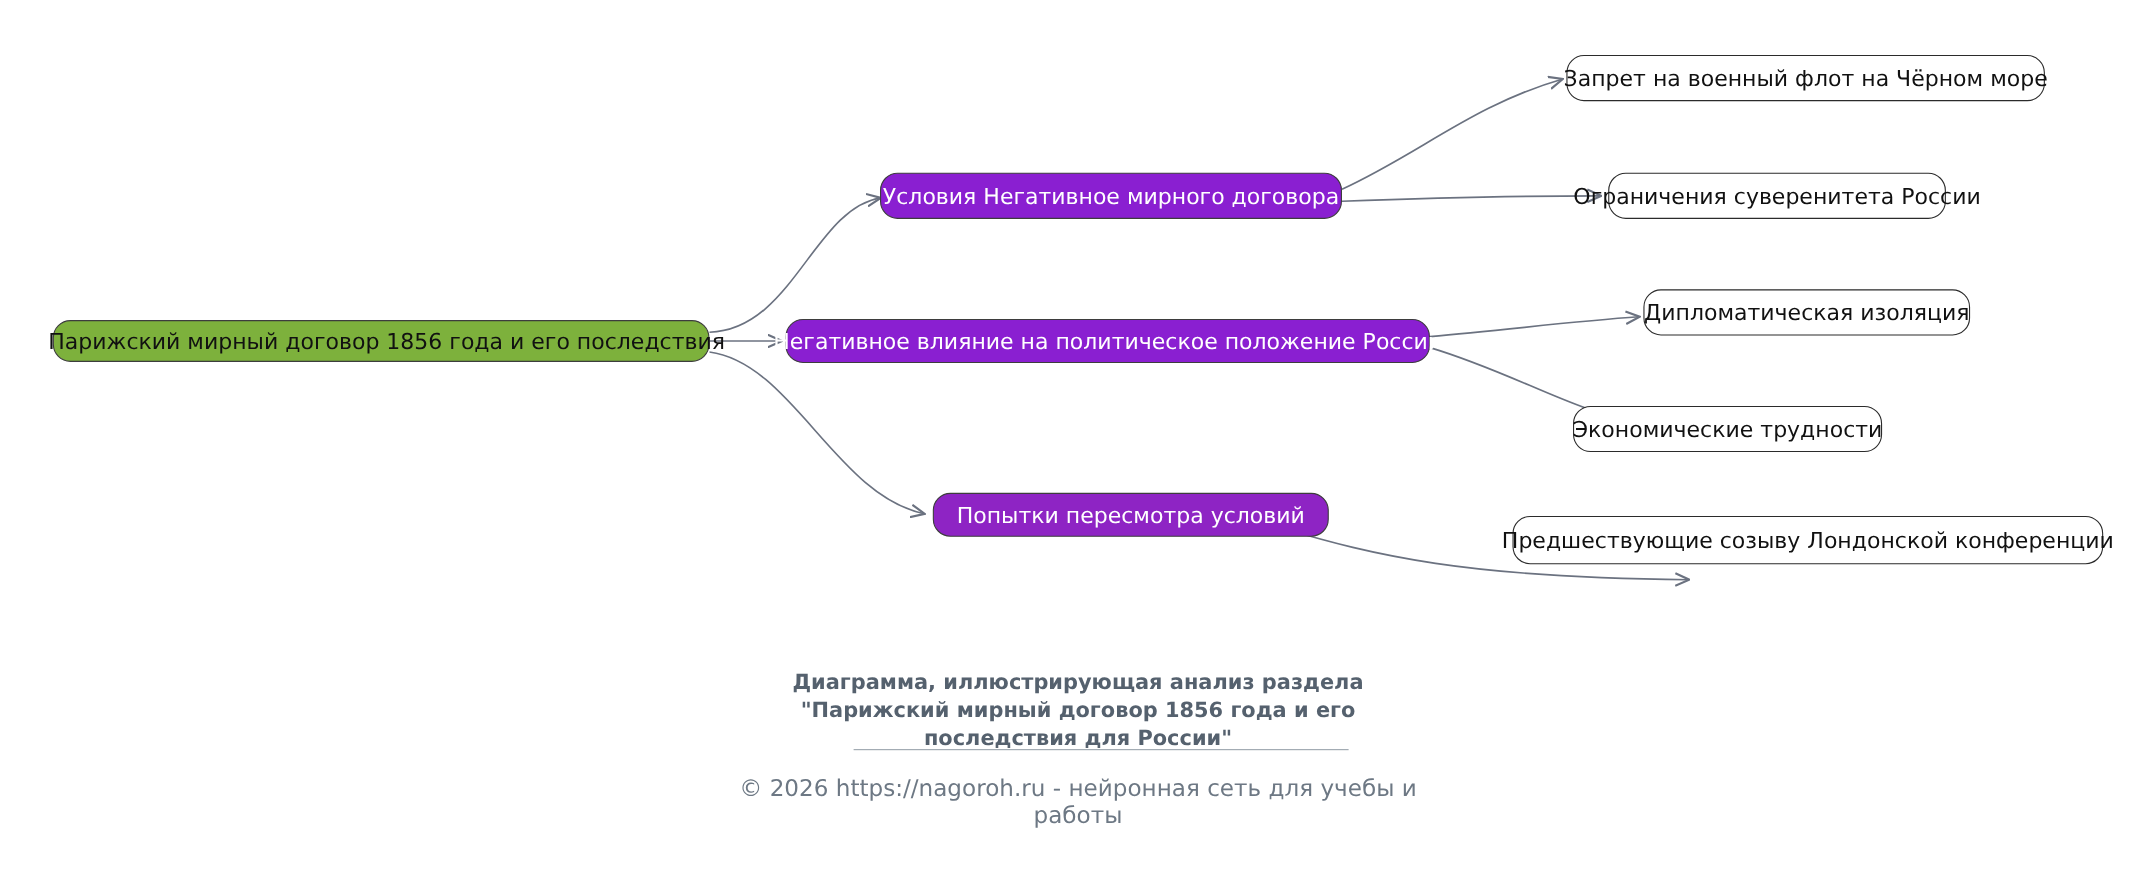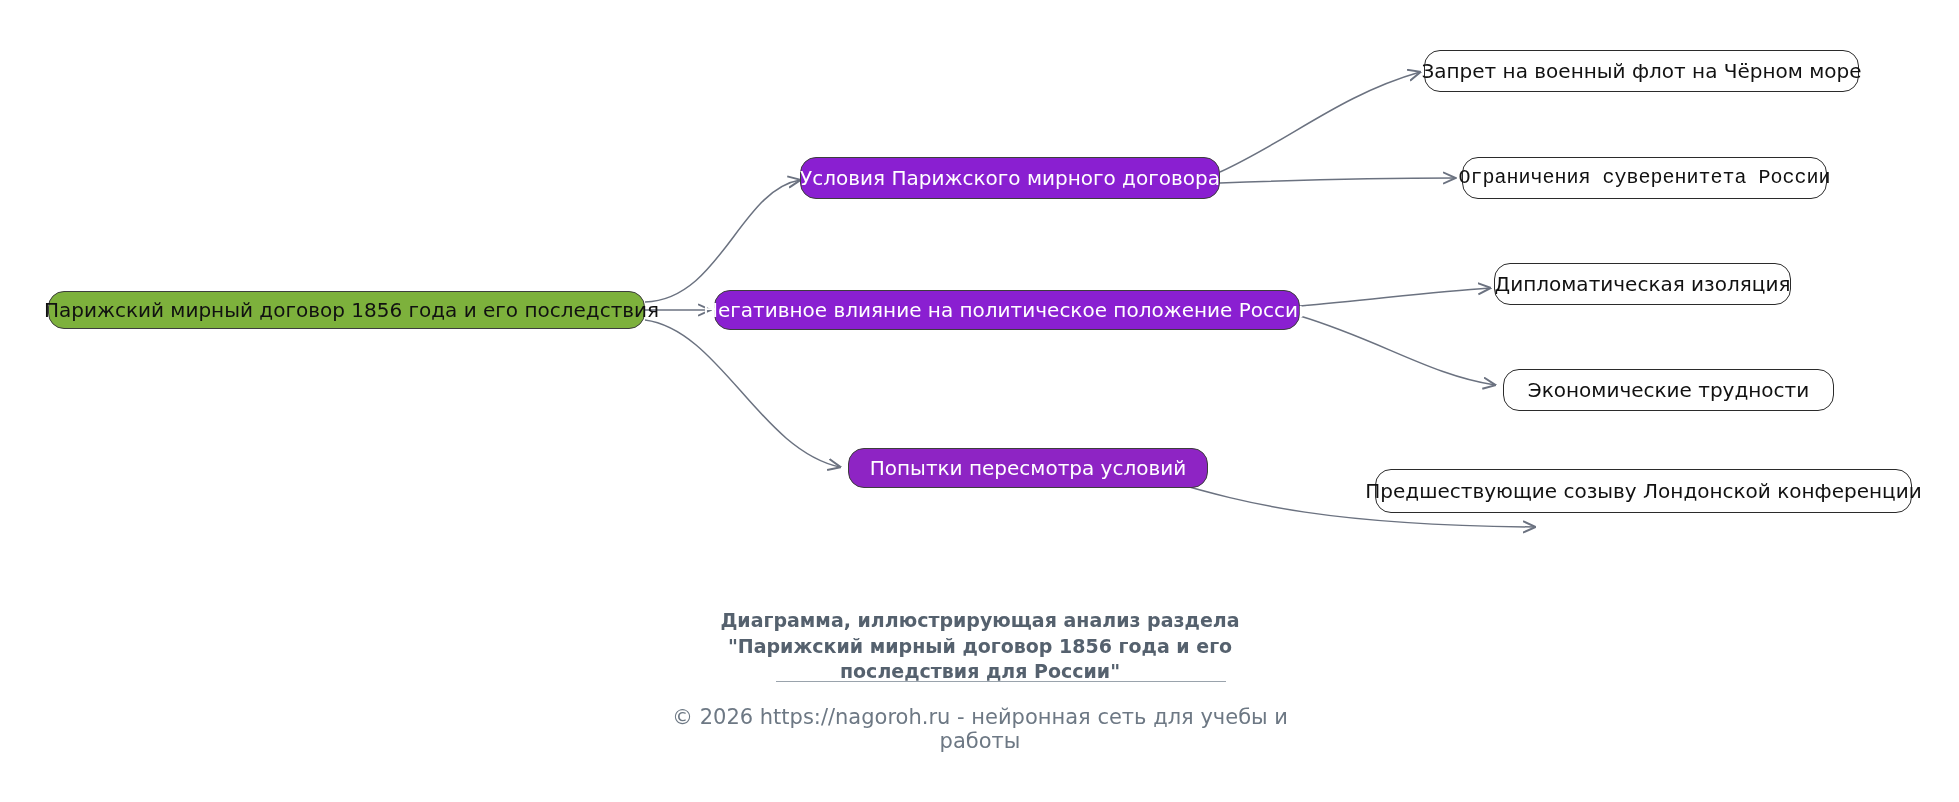--- a/index.html
+++ b/index.html
@@ -106,44 +106,44 @@
 
       <path d="M1165,480 C1250,505 1330,525 1535,527"></path>
     </g>
   </svg>
 
   <div class="node node-root" style="left:48px; top:291px; width:597px; height:38px;padding-left:24px;">
     <span>Парижский мирный договор 1856 года и его последствия</span>
   </div>
 
   <div class="node node-branch" style="left:800px; top:157px; width:420px; height:42px;">
-    <span>Условия Парижского мирного договора</span>
+    <span>Условия Негативное мирного договора</span>
   </div>
 
   <div class="node node-branch" style="left:714px; top:290px; width:586px; height:40px;">
     <span>Негативное влияние на политическое положение России</span>
   </div>
 
   <div class="node node-branch purple2" style="left:848px; top:448px; width:360px; height:40px;">
     <span>Попытки пересмотра условий</span>
   </div>
 
   <div class="node node-leaf" style="left:1424px; top:50px; width:435px; height:42px;">
     <span>Запрет на военный флот на Чёрном море</span>
   </div>
 
-  <div class="node node-leaf" style="left:1462px; top:157px; width:365px; height:42px;font-family:Liberation Mono, monospace;">
+  <div class="node node-leaf" style="left:1462px; top:157px; width:307px; height:42px;">
     <span>Ограничения суверенитета России</span>
   </div>
 
   <div class="node node-leaf" style="left:1494px; top:263px; width:297px; height:42px;">
     <span>Дипломатическая изоляция</span>
   </div>
 
-  <div class="node node-leaf" style="left:1503px; top:369px; width:331px; height:42px;">
+  <div class="node node-leaf" style="left:1430px; top:369px; width:281px; height:42px;">
     <span>Экономические трудности</span>
   </div>
 
   <div class="node node-leaf" style="left:1375px; top:469px; width:537px; height:44px;">
     <span>Предшествующие созыву Лондонской конференции</span>
   </div>
 
   <div class="caption" style="left:630px; top:608px; width:700px;">
     <div>Диаграмма, иллюстрирующая анализ раздела</div>
     <div>"Парижский мирный договор 1856 года и его</div>

